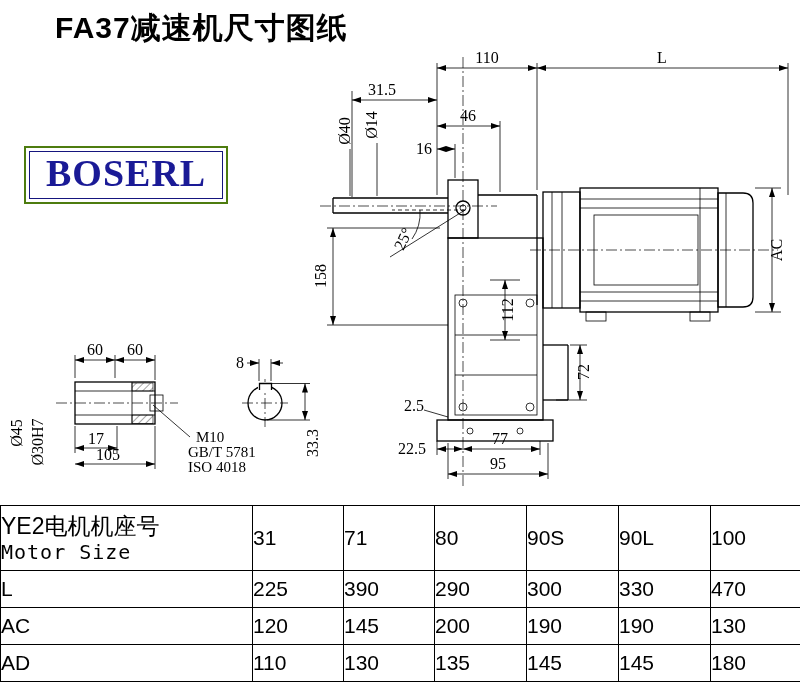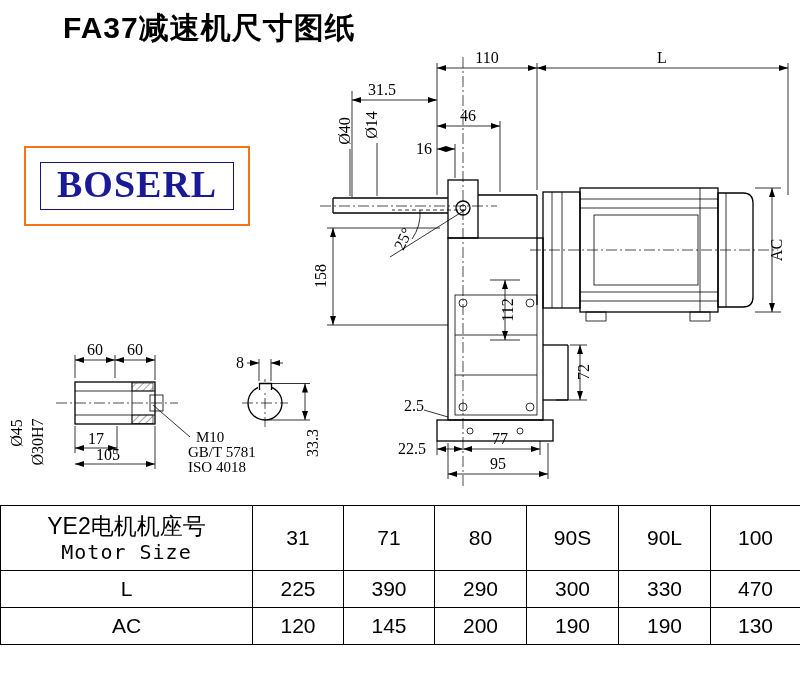--- a/index.html
+++ b/index.html
@@ -1,42 +1,42 @@
 <!DOCTYPE html>
 <html><head>
 <meta charset="utf-8">
 <style>
   html,body { margin:0; padding:0; background:#fff; }
   .page { position:relative; width:800px; height:682px; background:#fff; overflow:hidden;
           font-family:"Liberation Sans", sans-serif; }
 
-  .title { position:absolute; left:63px; top:8px; font-size:30px; font-weight:bold;
+  .title { position:absolute; left:55px; top:8px; font-size:30px; font-weight:bold;
            color:#000; letter-spacing:1px; }
 
-  .logo-outer { position:absolute; left:24px; top:146px; border:2px solid #f97316;
-                padding:14px; background:#fff; }
+  .logo-outer { position:absolute; left:24px; top:146px; border:2px solid #4d7c0f;
+                padding:3px; background:#fff; }
   .logo-inner { border:1.5px solid #15157d; padding:1px 16px 3px 16px;
                 font-family:"Liberation Serif", serif; font-size:38px; font-weight:bold;
                 color:#1a1a96; letter-spacing:1px; line-height:1.1; }
 
   .drawing { position:absolute; left:0; top:45px; width:800px; height:460px; }
 
   
   .o   { fill:none; stroke:#000; stroke-width:1.3; }
   .t   { fill:none; stroke:#000; stroke-width:0.8; }
   .dim { fill:none; stroke:#000; stroke-width:0.8; marker-start:url(#ms); marker-end:url(#me); }
   .cl  { fill:none; stroke:#000; stroke-width:0.7; stroke-dasharray:11 3 2 3; }
   .d2  { stroke-dasharray:4 3; }
   text.dt { font-family:"Liberation Serif", serif; font-size:16px; fill:#000; stroke:none; }
   text.sm { font-size:15px; }
 
   
   .size-table { position:absolute; left:0; top:505px; width:800px;
                 border-collapse:collapse; table-layout:fixed; }
-  .size-table th, .size-table td { border:1.5px solid #000; text-align:center;
+  .size-table th, .size-table td { border:1.5px solid #000; text-align:left;
                 vertical-align:middle; font-weight:normal; padding:0; color:#000;
                 font-family:"Liberation Sans", sans-serif; }
   .size-table tr.hdr th { height:64px; }
   .size-table tr.r th, .size-table tr.r td { height:36px; font-size:21px; }
   .h1 { font-size:23px; line-height:1.25; }
   .h2 { font-family:"DejaVu Sans Mono", monospace; font-size:20px; letter-spacing:1px; }
   .colh { font-size:21px; }
 </style>
 </head>
 <body>
@@ -283,16 +283,25 @@
       </tr>
       <tr class="r">
         <th>AC</th>
         <td>120</td>
         <td>145</td>
         <td>200</td>
         <td>190</td>
         <td>190</td>
         <td>130</td>
       </tr>
+      <tr class="r">
+        <th>AD</th>
+        <td>110</td>
+        <td>130</td>
+        <td>135</td>
+        <td>145</td>
+        <td>145</td>
+        <td>180</td>
+      </tr>
     </tbody>
   </table>
 
 </div>
 
 </body></html>

